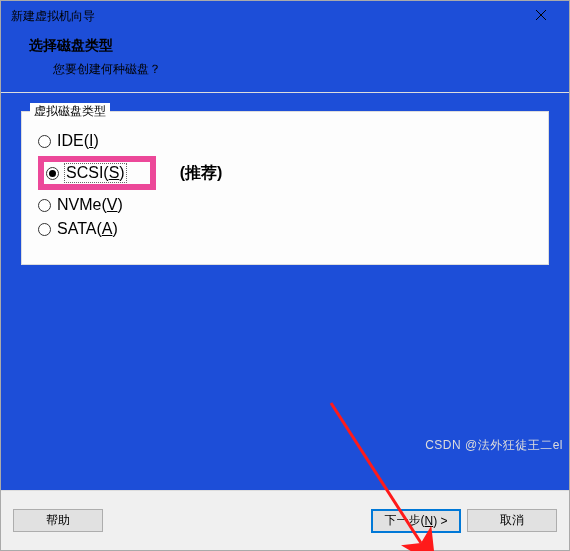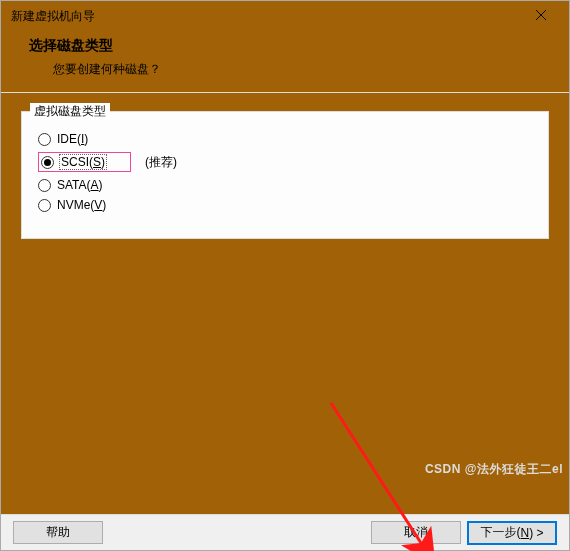--- a/index.html
+++ b/index.html
@@ -7,21 +7,21 @@
     margin: 0;
     font-family: "Microsoft YaHei", "SimSun", Tahoma, sans-serif;
     font-size: 12px;
     background: #fff;
     color: #000;
   }
   .window {
     width: 570px;
     height: 551px;
     border: 1px solid #aaa;
-    background: #a16207;
+    background: #1d4ed8;
     display: flex;
     flex-direction: column;
     position: relative;
   }
   .titlebar {
     height: 30px;
     display: flex;
     align-items: center;
     padding: 0 8px 0 10px;
     font-size: 12px;
@@ -68,21 +68,21 @@
     top: -9px;
     left: 8px;
     background: #fff;
     padding: 0 4px;
     font-size: 12px;
   }
   .radio-row {
     display: flex;
     align-items: center;
     margin: 6px 0;
-    font-size: 12px;
+    font-size: 16px;
   }
   .radio {
     width: 13px;
     height: 13px;
     border: 1px solid #333;
     border-radius: 50%;
     display: inline-flex;
     align-items: center;
     justify-content: center;
     margin-right: 6px;
@@ -92,49 +92,48 @@
   .radio.checked::after {
     content: "";
     width: 7px;
     height: 7px;
     border-radius: 50%;
     background: #000;
   }
   .radio-label { cursor: pointer; }
   .radio-label .ul { text-decoration: underline; }
   .scsi-row .radio-wrap {
-    border: 1px solid #ec4899;
+    border: 6px solid #ec4899;
     padding: 2px 24px 2px 2px;
     display: inline-flex;
     align-items: center;
     margin-right: 12px;
   }
   .scsi-row .radio-label {
     outline: 1px dotted #666;
     outline-offset: 0px;
     padding: 0 1px;
   }
-  .recommend { margin-left: 2px; }
+  .recommend { margin-left: 12px; font-weight: bold; }
   .arrow {
     position: absolute;
     left: 320px;
     top: 300px;
     pointer-events: none;
   }
   .watermark {
     position: absolute;
     right: 6px;
     bottom: 36px;
     font-size: 12px;
     color: #dcdcdc;
     letter-spacing: 0.5px;
-    font-weight: bold;
   }
   .footer {
-    height: 36px;
+    height: 60px;
     border-top: 1px solid #ddd;
     display: flex;
     align-items: center;
     padding: 0 12px;
     gap: 6px;
     background: #f0f0f0;
   }
   .footer .spacer { flex: 1; }
   .btn {
     min-width: 90px;
@@ -189,45 +188,45 @@
       <div class="radio-row scsi-row">
         <span class="radio-wrap">
           <span class="radio checked"></span>
           <span class="radio-label"><span>SCSI(</span><span class="ul">S</span><span>)</span></span>
         </span>
         <span class="recommend">(推荐)</span>
       </div>
 
       <div class="radio-row">
         <span class="radio"></span>
-        <span class="radio-label"><span>SATA(</span><span class="ul">A</span><span>)</span></span>
+        <span class="radio-label"><span>NVMe(</span><span class="ul">V</span><span>)</span></span>
       </div>
 
       <div class="radio-row">
         <span class="radio"></span>
-        <span class="radio-label"><span>NVMe(</span><span class="ul">V</span><span>)</span></span>
+        <span class="radio-label"><span>SATA(</span><span class="ul">A</span><span>)</span></span>
       </div>
     </div>
 
     <svg class="arrow" width="130" height="170">
       <defs>
         <marker id="ah" markerWidth="12" markerHeight="12" refX="3" refY="6" orient="auto">
           <path d="M0,0 L12,6 L0,12 L3,6 Z" fill="#ff1a1a"></path>
         </marker>
       </defs>
       <line x1="10" y1="10" x2="100" y2="150" stroke="#ff1a1a" stroke-width="3" marker-end="url(#ah)"></line>
     </svg>
 
     <div class="watermark">CSDN @法外狂徒王二el</div>
   </div>
 
   <div class="footer">
     <button class="btn">帮助</button>
     <span class="spacer"></span>
-    <button class="btn">取消</button>
     <button class="btn primary">
         <span>下一步(</span>
         <span class="ul">N</span>
         <span>) &gt;</span>
       </button>
+    <button class="btn">取消</button>
   </div>
 
 </div>
 
 </body></html>

